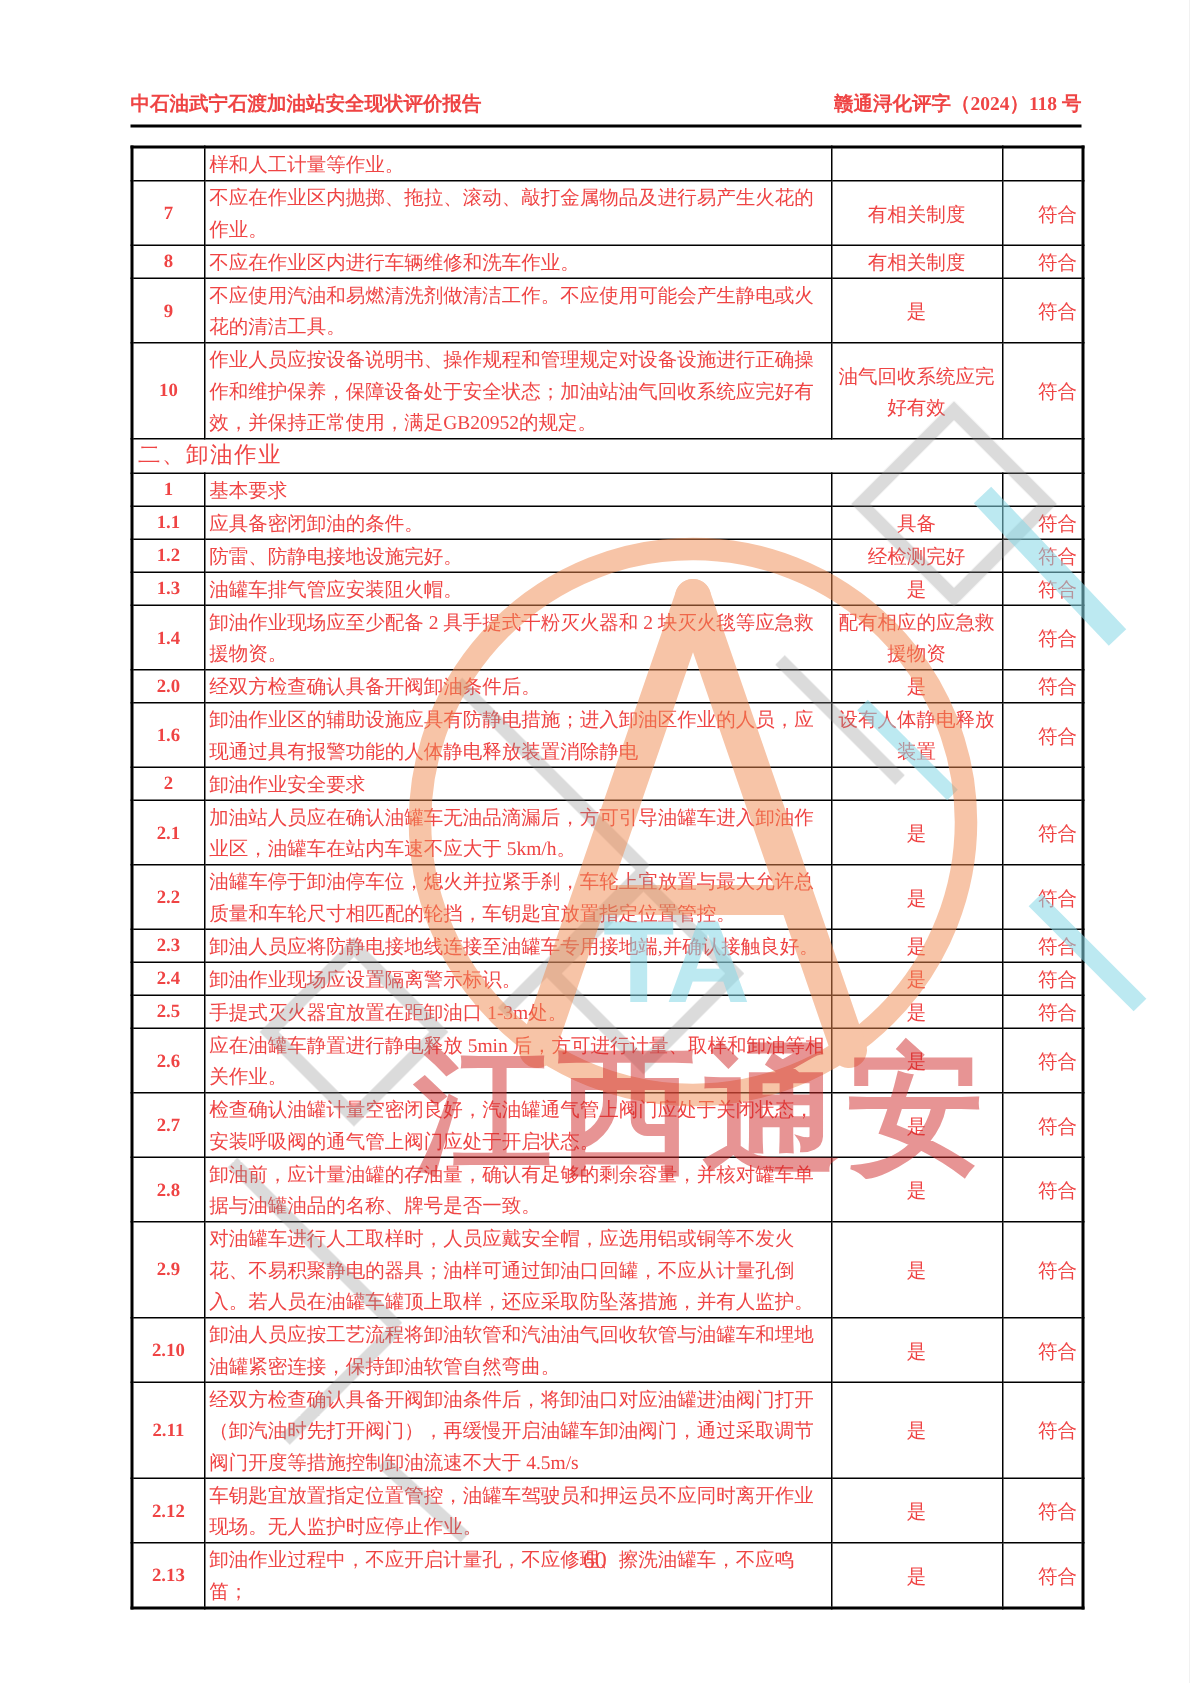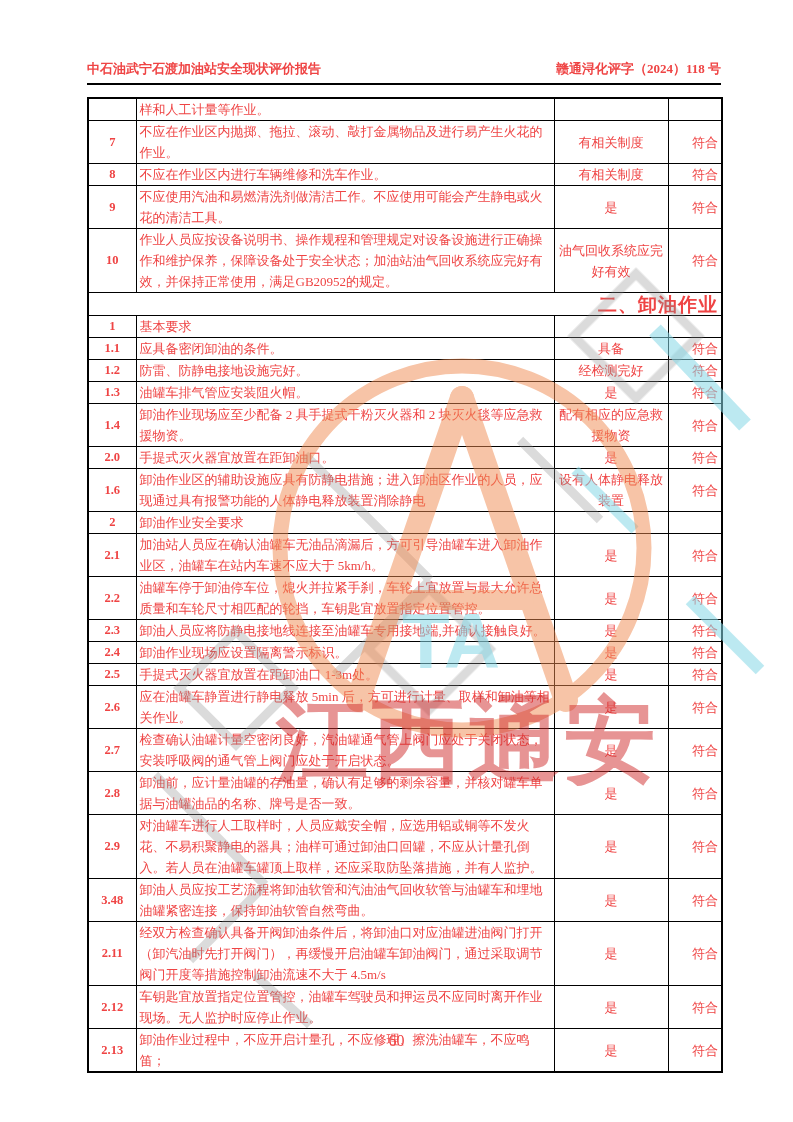--- a/index.html
+++ b/index.html
@@ -31,21 +31,21 @@
     border:1px solid #000;
     padding:0 3px;
     vertical-align:middle;
     overflow:hidden;
   }
   td.c-num{text-align:center;font-weight:bold;font-size:12.5px;padding:0 1px;}
   td.c-text{text-align:left;}
   td.c-val{text-align:center;padding:0 2px;}
   td.c-res{text-align:right;padding:0 1px;}
   td.section{
-    text-align:right;font-weight:bold;font-size:19px;
+    text-align:left;font-weight:normal;font-size:15px;
     height:22px;letter-spacing:1px;
   }
   
   .page-number{
     position:absolute;left:0;top:1032px;width:100%;
     text-align:center;font-size:16px;z-index:1;
   }
   
   .wm{position:absolute;left:0;top:0;z-index:3;pointer-events:none;}
 </style>
@@ -126,21 +126,21 @@
             <td class="c-res">符合</td>
           </tr>
           <tr>
             <td class="c-num">1.4</td>
             <td class="c-text">卸油作业现场应至少配备 2 具手提式干粉灭火器和 2 块灭火毯等应急救援物资。</td>
             <td class="c-val">配有相应的应急救援物资</td>
             <td class="c-res">符合</td>
           </tr>
           <tr>
             <td class="c-num">2.0</td>
-            <td class="c-text">手提式灭火器宜放置在距卸油口。</td>
+            <td class="c-text">经双方检查确认具备开阀卸油条件后。</td>
             <td class="c-val">是</td>
             <td class="c-res">符合</td>
           </tr>
           <tr>
             <td class="c-num">1.6</td>
             <td class="c-text">卸油作业区的辅助设施应具有防静电措施；进入卸油区作业的人员，应现通过具有报警功能的人体静电释放装置消除静电</td>
             <td class="c-val">设有人体静电释放装置</td>
             <td class="c-res">符合</td>
           </tr>
           <tr>
@@ -197,21 +197,21 @@
             <td class="c-val">是</td>
             <td class="c-res">符合</td>
           </tr>
           <tr>
             <td class="c-num">2.9</td>
             <td class="c-text">对油罐车进行人工取样时，人员应戴安全帽，应选用铝或铜等不发火花、不易积聚静电的器具；油样可通过卸油口回罐，不应从计量孔倒入。若人员在油罐车罐顶上取样，还应采取防坠落措施，并有人监护。</td>
             <td class="c-val">是</td>
             <td class="c-res">符合</td>
           </tr>
           <tr>
-            <td class="c-num">3.48</td>
+            <td class="c-num">2.10</td>
             <td class="c-text">卸油人员应按工艺流程将卸油软管和汽油油气回收软管与油罐车和埋地油罐紧密连接，保持卸油软管自然弯曲。</td>
             <td class="c-val">是</td>
             <td class="c-res">符合</td>
           </tr>
           <tr>
             <td class="c-num">2.11</td>
             <td class="c-text">经双方检查确认具备开阀卸油条件后，将卸油口对应油罐进油阀门打开（卸汽油时先打开阀门），再缓慢开启油罐车卸油阀门，通过采取调节阀门开度等措施控制卸油流速不大于 4.5m/s</td>
             <td class="c-val">是</td>
             <td class="c-res">符合</td>
           </tr>

